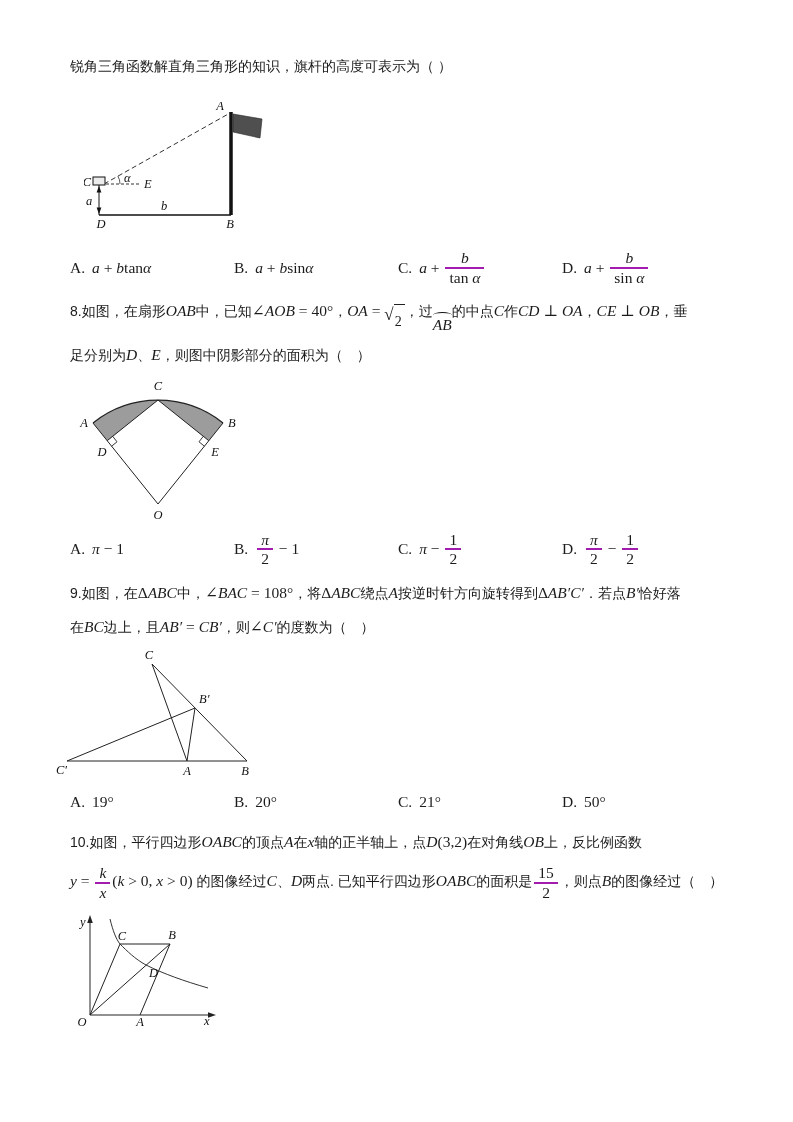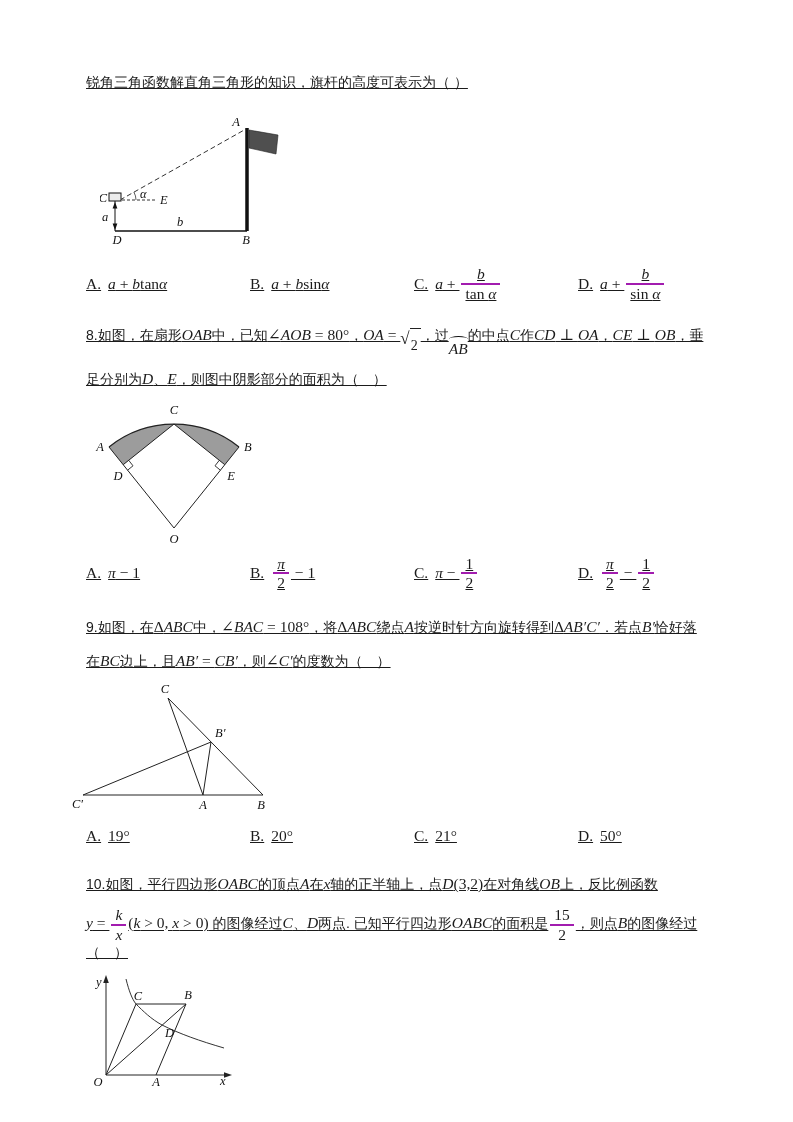--- a/index.html
+++ b/index.html
@@ -2,21 +2,21 @@
 <html><head>
 <meta charset="utf-8">
 <style>
   html,body { margin:0; padding:0; background:#fff; }
   .page {
     position:relative; width:793px; height:1122px; background:#fff;
     box-sizing:border-box; padding:50px 64px 20px 70px; overflow:hidden;
     color:#1b1b1b; font-size:14px;
     font-family:"Liberation Sans","DejaVu Sans",sans-serif;
   }
-  section { margin:16px; padding:0;text-decoration:underline; }
+  section { margin:0; padding:0; }
   .text-line { line-height:33px; min-height:33px; }
   .seg-cn { font-family:"Liberation Sans","DejaVu Sans",sans-serif; font-size:14px; }
   .seg-m  { font-family:"Liberation Serif","DejaVu Serif",serif; font-style:italic; font-size:15.5px; }
   .seg-mr { font-family:"Liberation Serif","DejaVu Serif","DejaVu Sans",serif; font-size:15.5px; }
   .frac { display:inline-flex; flex-direction:column; text-align:center; vertical-align:middle; margin:0 2px; line-height:1.12; }
   .frac .num, .frac .den { display:block; padding:0 4px; }
   .frac .den { border-top:2px solid #a21caf; }
   .sqrt { display:inline-flex; align-items:flex-start; vertical-align:-2px; }
   .sqrt .radix { font-family:"Liberation Serif","DejaVu Serif",serif; font-size:17px; line-height:1; transform:translateY(2px); }
   .sqrt .radicand { border-top:1px solid #222; padding:0 3px 0 1px; font-family:"Liberation Serif",serif; font-size:14px; }
@@ -81,21 +81,21 @@
         <span class="opt-formula"><span class="seg-m">a</span><span class="seg-mr"> + </span><span class="frac"><span class="num"><span class="seg-m">b</span></span><span class="den"><span class="seg-mr">tan </span><span class="seg-m">α</span></span></span></span>
       </div>
       <div class="option">
         <span class="opt-label">D.</span>
         <span class="opt-formula"><span class="seg-m">a</span><span class="seg-mr"> + </span><span class="frac"><span class="num"><span class="seg-m">b</span></span><span class="den"><span class="seg-mr">sin </span><span class="seg-m">α</span></span></span></span>
       </div>
     </div>
   </section>
 
   <section style="margin-top:8px;">
-    <div class="text-line"><span class="seg-cn">8.如图，在扇形</span><span class="seg-m">OAB</span><span class="seg-cn">中，已知</span><span class="seg-mr">∠</span><span class="seg-m">AOB</span><span class="seg-mr"> = 80°</span><span class="seg-cn">，</span><span class="seg-m">OA</span><span class="seg-mr"> = </span><span class="sqrt">
+    <div class="text-line"><span class="seg-cn">8.如图，在扇形</span><span class="seg-m">OAB</span><span class="seg-cn">中，已知</span><span class="seg-mr">∠</span><span class="seg-m">AOB</span><span class="seg-mr"> = 40°</span><span class="seg-cn">，</span><span class="seg-m">OA</span><span class="seg-mr"> = </span><span class="sqrt">
           <span class="radix">√</span>
           <span class="radicand">2</span>
         </span><span class="seg-cn">，过</span><span class="overarc">
           <span class="arc-top"></span>
           <span class="arc-base">AB</span>
         </span><span class="seg-cn">的中点</span><span class="seg-m">C</span><span class="seg-cn">作</span><span class="seg-m">CD</span><span class="seg-mr"> ⊥ </span><span class="seg-m">OA</span><span class="seg-cn">，</span><span class="seg-m">CE</span><span class="seg-mr"> ⊥ </span><span class="seg-m">OB</span><span class="seg-cn">，垂</span></div>
     <div class="text-line"><span class="seg-cn">足分别为</span><span class="seg-m">D</span><span class="seg-cn">、</span><span class="seg-m">E</span><span class="seg-cn">，则图中阴影部分的面积为（　）</span></div>
 
     <div class="figure fig2">
       <svg width="180" height="148" viewBox="0 0 180 148">

